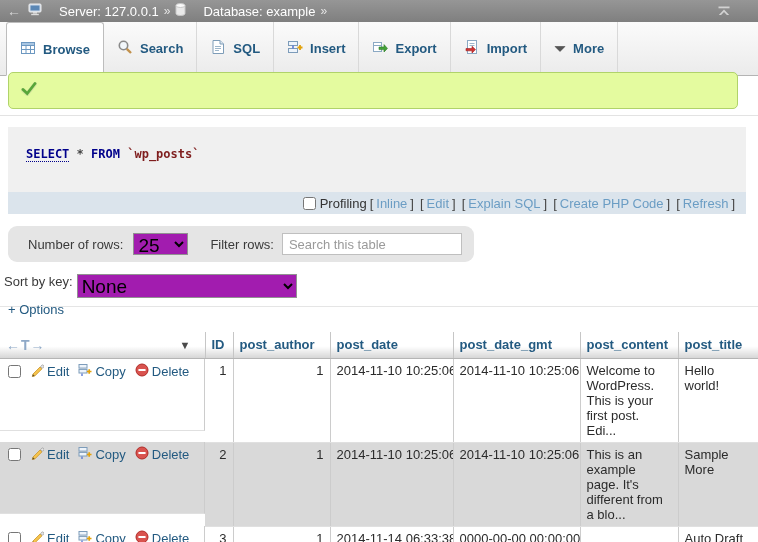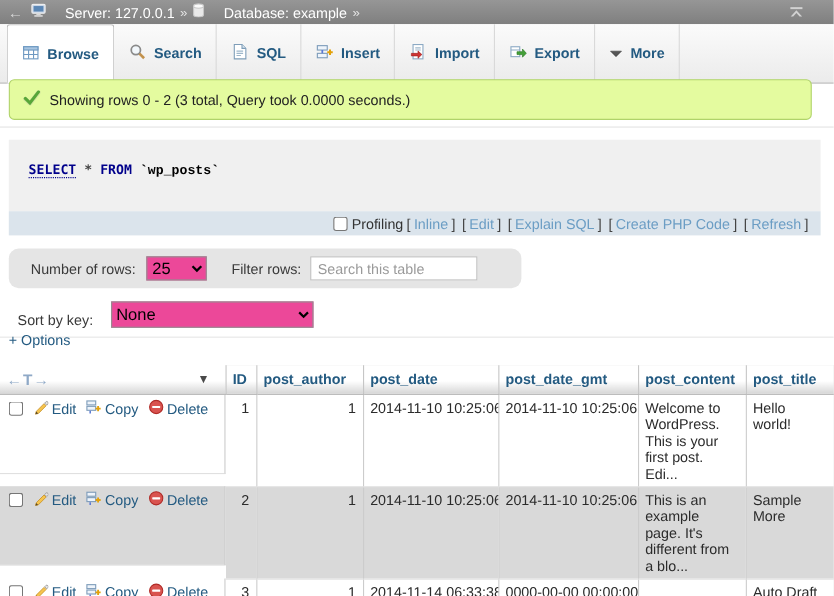--- a/index.html
+++ b/index.html
@@ -44,44 +44,44 @@
   
   .top-rule { position:absolute; top:115px; left:0; width:758px; border-top:1px solid #e3e3e3; }
   .query-wrap { position:absolute; left:8px; top:127px; width:738px; }
   .query-box {
     height:65px; background:#f0f0f0; padding:20px 0 0 18px;
     font-family:"DejaVu Sans Mono", monospace; font-size:12px; font-weight:bold;
   }
   .kw { color:#00008b; }
   .kw-select { border-bottom:1px dotted #00008b; }
   .op { color:#444; }
-  .ident { color:#000000;font-family:Liberation Mono, monospace; }
+  .ident { color:#7f1d1d; }
   .query-footer {
     height:22px; background:#dbe4ec; display:flex; align-items:center;
     justify-content:flex-end; padding-right:8px; font-size:13px; color:#333;
   }
   .query-footer input { margin:0 4px 0 0; }
   .bracket { color:#444; margin:0 3px; }
   .qlink { color:#6b9dc4; text-decoration:none; cursor:pointer; }
   
   .rows-bar {
     position:absolute; left:8px; top:226px; width:466px; height:36px;
     background:#e5e5e5; border-radius:9px; display:flex; align-items:center;
     padding-left:20px; color:#3a3a3a;
   }
-  select { font-family:"Liberation Sans",sans-serif; font-size:15px; height:22px; border:1px solid #919191; background:#ec4899; }
+  select { font-family:"Liberation Sans",sans-serif; font-size:19px; height:22px; border:1px solid #919191; background:#a21caf; }
   .rows-select { width:55px; margin-left:10px; }
   .filter-label { margin-left:22px; }
   .filter-input {
-    margin-left:8px; width:152px; height:22px; border:1px solid #bfbfbf;
+    margin-left:8px; width:180px; height:22px; border:1px solid #bfbfbf;
     padding:0 6px; font-size:13px; font-family:"Liberation Sans",sans-serif; color:#333;
   }
   .filter-input::placeholder { color:#9a9a9a; }
-  .sort-row { position:absolute; left:16px; top:274px; display:flex; align-items:flex-end; color:#3a3a3a; }
-  .sort-select { width:184px; height:24px; margin-left:16px; }
+  .sort-row { position:absolute; left:4px; top:274px; display:flex; align-items:flex-start; color:#3a3a3a; }
+  .sort-select { width:220px; height:24px; margin-left:4px; }
   .divider { position:absolute; top:306px; left:0; width:758px; border-top:1px solid #e5e5e5; }
   .options-link { position:absolute; left:8px; top:302px; color:#235a81; text-decoration:none; cursor:pointer; }
   
   .grid { position:absolute; left:0; top:332px; width:758px; border-collapse:collapse; table-layout:fixed; font-size:13px; }
   .grid th {
     background:linear-gradient(#ffffff 55%, #d6d6d6);
     color:#235a81; font-weight:bold; text-align:left; padding:4px 6px;
     border-right:1px solid #c6c6c6; border-bottom:1px solid #b5b5b5;
     height:26px; white-space:nowrap; cursor:pointer;
   }
@@ -165,49 +165,48 @@
     <span><svg width="16" height="16" viewBox="0 0 16 16">
           <rect x="1.5" y="2.5" width="9" height="4" fill="#eef4fb" stroke="#7d9cba"></rect>
           <rect x="1.5" y="9.5" width="9" height="4" fill="#eef4fb" stroke="#7d9cba"></rect>
           <path d="M6 6.5 v3" stroke="#5a79d6" stroke-width="1.6"></path>
           <path d="M13 6 v5 M10.5 8.5 h5" stroke="#e2a10a" stroke-width="1.8"></path>
         </svg></span>
     <span>Insert</span>
   </div>
   <div class="tab">
     <span><svg width="16" height="16" viewBox="0 0 16 16">
+          <rect x="1.5" y="3.5" width="8" height="9" fill="#ffffff" stroke="#8ba9c4"></rect>
+          <line x1="1.5" y1="6.5" x2="9.5" y2="6.5" stroke="#8ba9c4"></line>
+          <path d="M7 8 h5 v-2.4 L15.5 9.4 L12 13 v-2.4 h-5 z" fill="#44a038" stroke="#2e7d27" stroke-width="0.6"></path>
+        </svg></span>
+    <span>Export</span>
+  </div>
+  <div class="tab">
+    <span><svg width="16" height="16" viewBox="0 0 16 16">
           <rect x="3.5" y="1.5" width="9" height="13" fill="#ffffff" stroke="#8ba9c4"></rect>
           <line x1="5.5" y1="4.5" x2="10.5" y2="4.5" stroke="#9db6ca"></line>
           <line x1="5.5" y1="6.5" x2="10.5" y2="6.5" stroke="#9db6ca"></line>
           <path d="M2 9.5 h6 v-2.2 L11.5 10.6 L8 14 v-2.2 h-6 z" fill="#cf3434" stroke="#a02020" stroke-width="0.6"></path>
         </svg></span>
     <span>Import</span>
-  </div>
-  <div class="tab">
-    <span><svg width="16" height="16" viewBox="0 0 16 16">
-          <rect x="1.5" y="3.5" width="8" height="9" fill="#ffffff" stroke="#8ba9c4"></rect>
-          <line x1="1.5" y1="6.5" x2="9.5" y2="6.5" stroke="#8ba9c4"></line>
-          <path d="M7 8 h5 v-2.4 L15.5 9.4 L12 13 v-2.4 h-5 z" fill="#44a038" stroke="#2e7d27" stroke-width="0.6"></path>
-        </svg></span>
-    <span>Export</span>
   </div>
   <div class="tab">
     <span><svg width="12" height="8" viewBox="0 0 12 8">
           <path d="M1 1.5 h10 L6 6.5 z" fill="#555555" stroke="#333333" stroke-width="0.5"></path>
         </svg></span>
     <span>More</span>
   </div>
 </div>
 
 <div class="message">
   <span><svg width="16" height="14" viewBox="0 0 16 14">
         <path d="M2 8 L6.2 12 L14 2" stroke="#9a9a9a" stroke-width="4" fill="none" stroke-linecap="round" opacity="0.25"></path>
         <path d="M2 7.5 L6.2 11.5 L14 1.5" stroke="#57a639" stroke-width="2.8" fill="none" stroke-linecap="round"></path>
       </svg></span>
-  <span>Showing rows 0 - 2 (3 total, Query took 0.0000 seconds.)</span>
 </div>
 
 <div class="top-rule"></div>
 <div class="query-wrap">
   <div class="query-box">
     <span class="kw kw-select">SELECT</span>
     <span class="op">*</span>
     <span class="kw">FROM</span>
     <span class="ident">`wp_posts`</span>
   </div>

